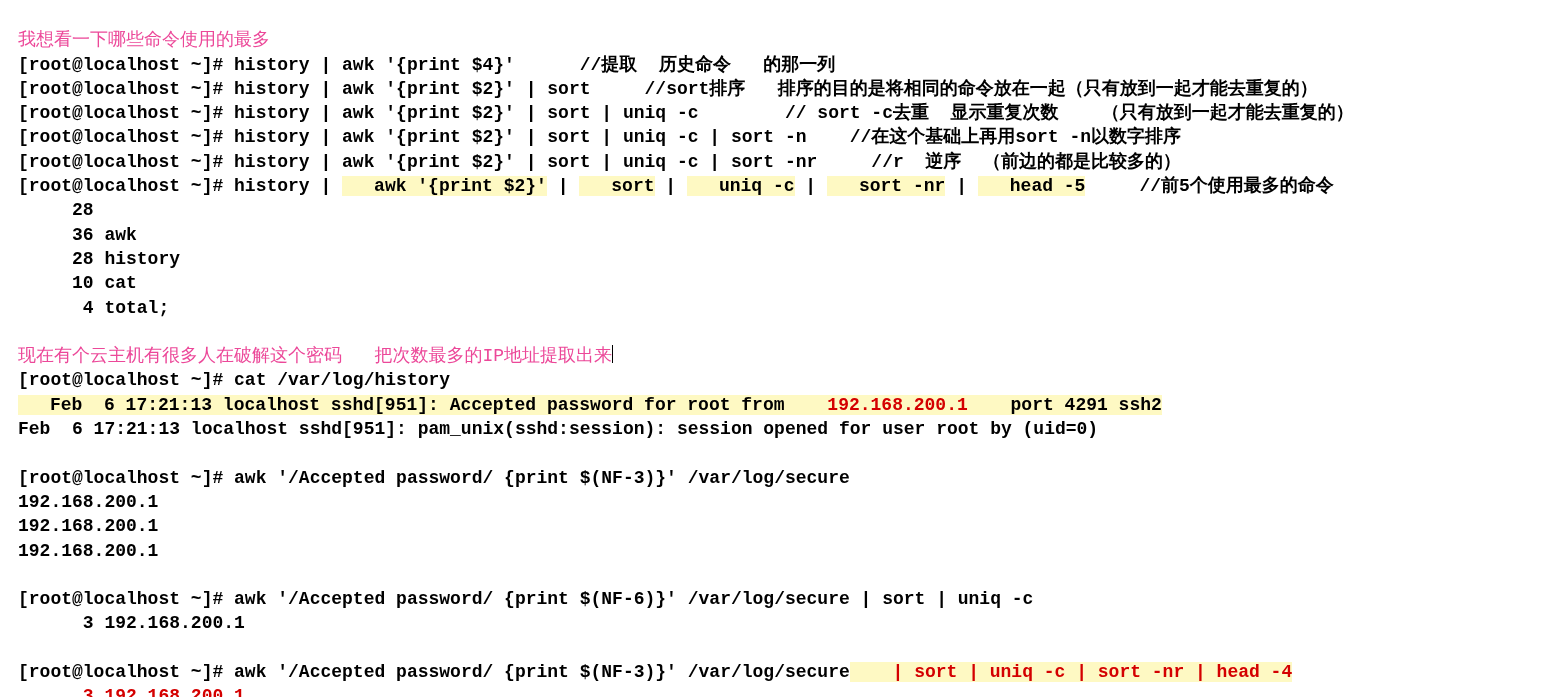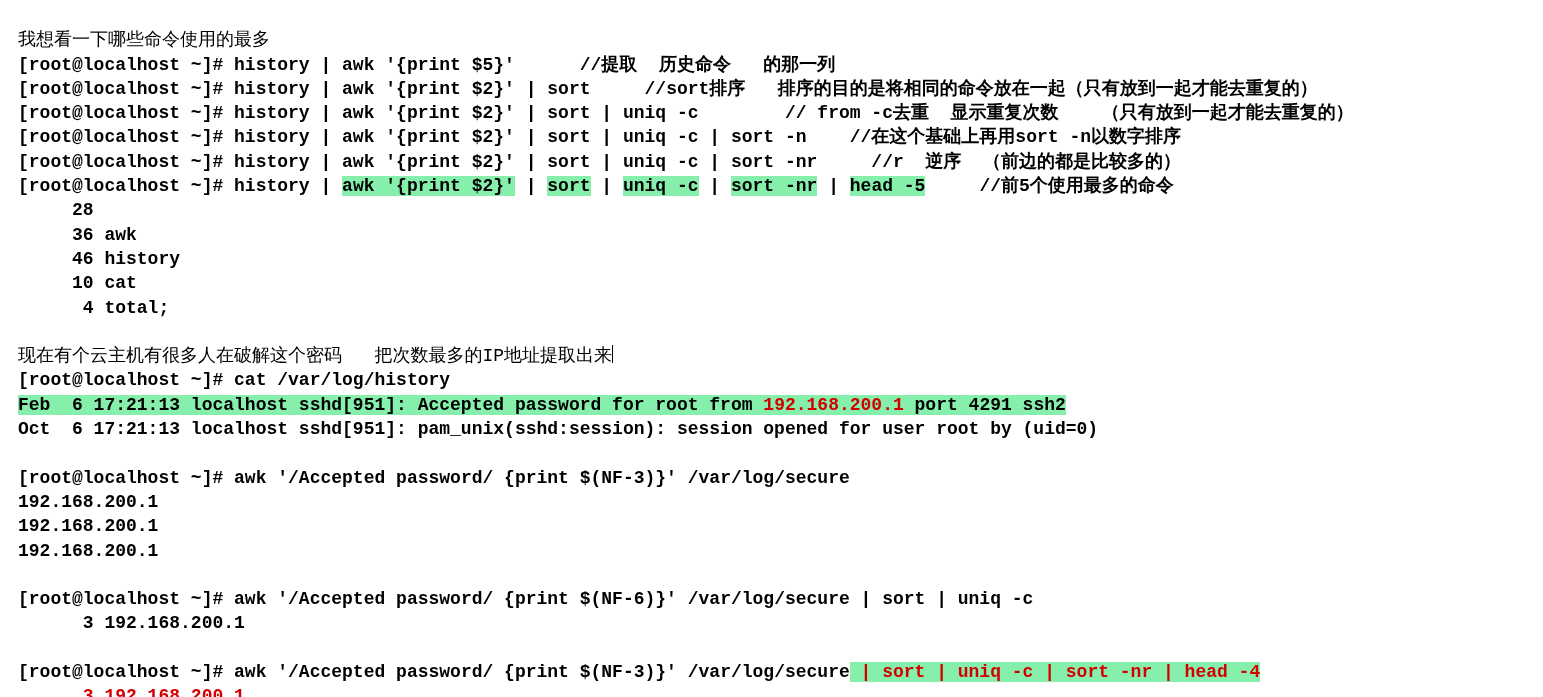--- a/index.html
+++ b/index.html
@@ -10,51 +10,51 @@
     font-size:18px;
     line-height:1.35;
     color:#000;
     width:1543px;
   }
   .page{
     padding:4px 18px 20px 18px;
     white-space:pre;
   }
   .bold{font-weight:bold;text-align:right;}
-  .blue{color:#000000;text-align:right;}
+  .blue{color:#ec4899;text-align:right;}
   .red{color:#d40000;}
-  .hl{background:#86efac;}
+  .hl{background:#fef9c3;padding-left:32px;}
   .caret{
     border-left:1px solid #000;
     display:inline-block;
     height:1em;
     vertical-align:-2px;
   }
 </style>
 </head>
 <body>
 
 <div class="page">
 <span class="blue">我想看一下哪些命令使用的最多</span>
-<span class="bold">[root@localhost ~]# </span><span class="bold">history | awk '{print $5}'</span><span>      </span><span class="bold">//提取  历史命令   的那一列</span>
+<span class="bold">[root@localhost ~]# </span><span class="bold">history | awk '{print $4}'</span><span>      </span><span class="bold">//提取  历史命令   的那一列</span>
 <span class="bold">[root@localhost ~]# </span><span class="bold">history | awk '{print $2}' | sort</span><span>     </span><span class="bold">//sort排序   排序的目的是将相同的命令放在一起（只有放到一起才能去重复的）</span>
-<span class="bold">[root@localhost ~]# </span><span class="bold">history | awk '{print $2}' | sort | uniq -c</span><span>        </span><span class="bold">// from -c去重  显示重复次数    （只有放到一起才能去重复的）</span>
+<span class="bold">[root@localhost ~]# </span><span class="bold">history | awk '{print $2}' | sort | uniq -c</span><span>        </span><span class="bold">// sort -c去重  显示重复次数    （只有放到一起才能去重复的）</span>
 <span class="bold">[root@localhost ~]# </span><span class="bold">history | awk '{print $2}' | sort | uniq -c | sort -n</span><span>    </span><span class="bold">//在这个基础上再用sort -n以数字排序</span>
 <span class="bold">[root@localhost ~]# </span><span class="bold">history | awk '{print $2}' | sort | uniq -c | sort -nr</span><span>     </span><span class="bold">//r  逆序  （前边的都是比较多的）</span>
 <span class="bold">[root@localhost ~]# </span><span class="bold">history | </span><span class="bold hl">awk '{print $2}'</span><span class="bold"> | </span><span class="bold hl">sort</span><span class="bold"> | </span><span class="bold hl">uniq -c</span><span class="bold"> | </span><span class="bold hl">sort -nr</span><span class="bold"> | </span><span class="bold hl">head -5</span><span>     </span><span class="bold">//前5个使用最多的命令</span>
 <span class="bold">     28</span>
 <span class="bold">     36 awk</span>
-<span class="bold">     46 history</span>
+<span class="bold">     28 history</span>
 <span class="bold">     10 cat</span>
 <span class="bold">      4 total;</span>
 
 <span class="blue">现在有个云主机有很多人在破解这个密码   把次数最多的IP地址提取出来</span><span class="caret"></span>
 <span class="bold">[root@localhost ~]# </span><span class="bold">cat /var/log/history</span>
 <span class="bold hl">Feb  6 17:21:13 localhost sshd[951]: Accepted password for root from </span><span class="bold hl red">192.168.200.1</span><span class="bold hl"> port 4291 ssh2</span>
-<span class="bold">Oct  6 17:21:13 localhost sshd[951]: pam_unix(sshd:session): session opened for user root by (uid=0)</span>
+<span class="bold">Feb  6 17:21:13 localhost sshd[951]: pam_unix(sshd:session): session opened for user root by (uid=0)</span>
 
 <span class="bold">[root@localhost ~]# </span><span class="bold">awk '/Accepted password/ {print $(NF-3)}' /var/log/secure</span>
 <span class="bold">192.168.200.1</span>
 <span class="bold">192.168.200.1</span>
 <span class="bold">192.168.200.1</span>
 
 <span class="bold">[root@localhost ~]# </span><span class="bold">awk '/Accepted password/ {print $(NF-6)}' /var/log/secure | sort | uniq -c</span>
 <span class="bold">      3 192.168.200.1</span>
 
 <span class="bold">[root@localhost ~]# </span><span class="bold">awk '/Accepted password/ {print $(NF-3)}' /var/log/secure</span><span class="bold hl red"> | sort | uniq -c | sort -nr | head -4</span>

